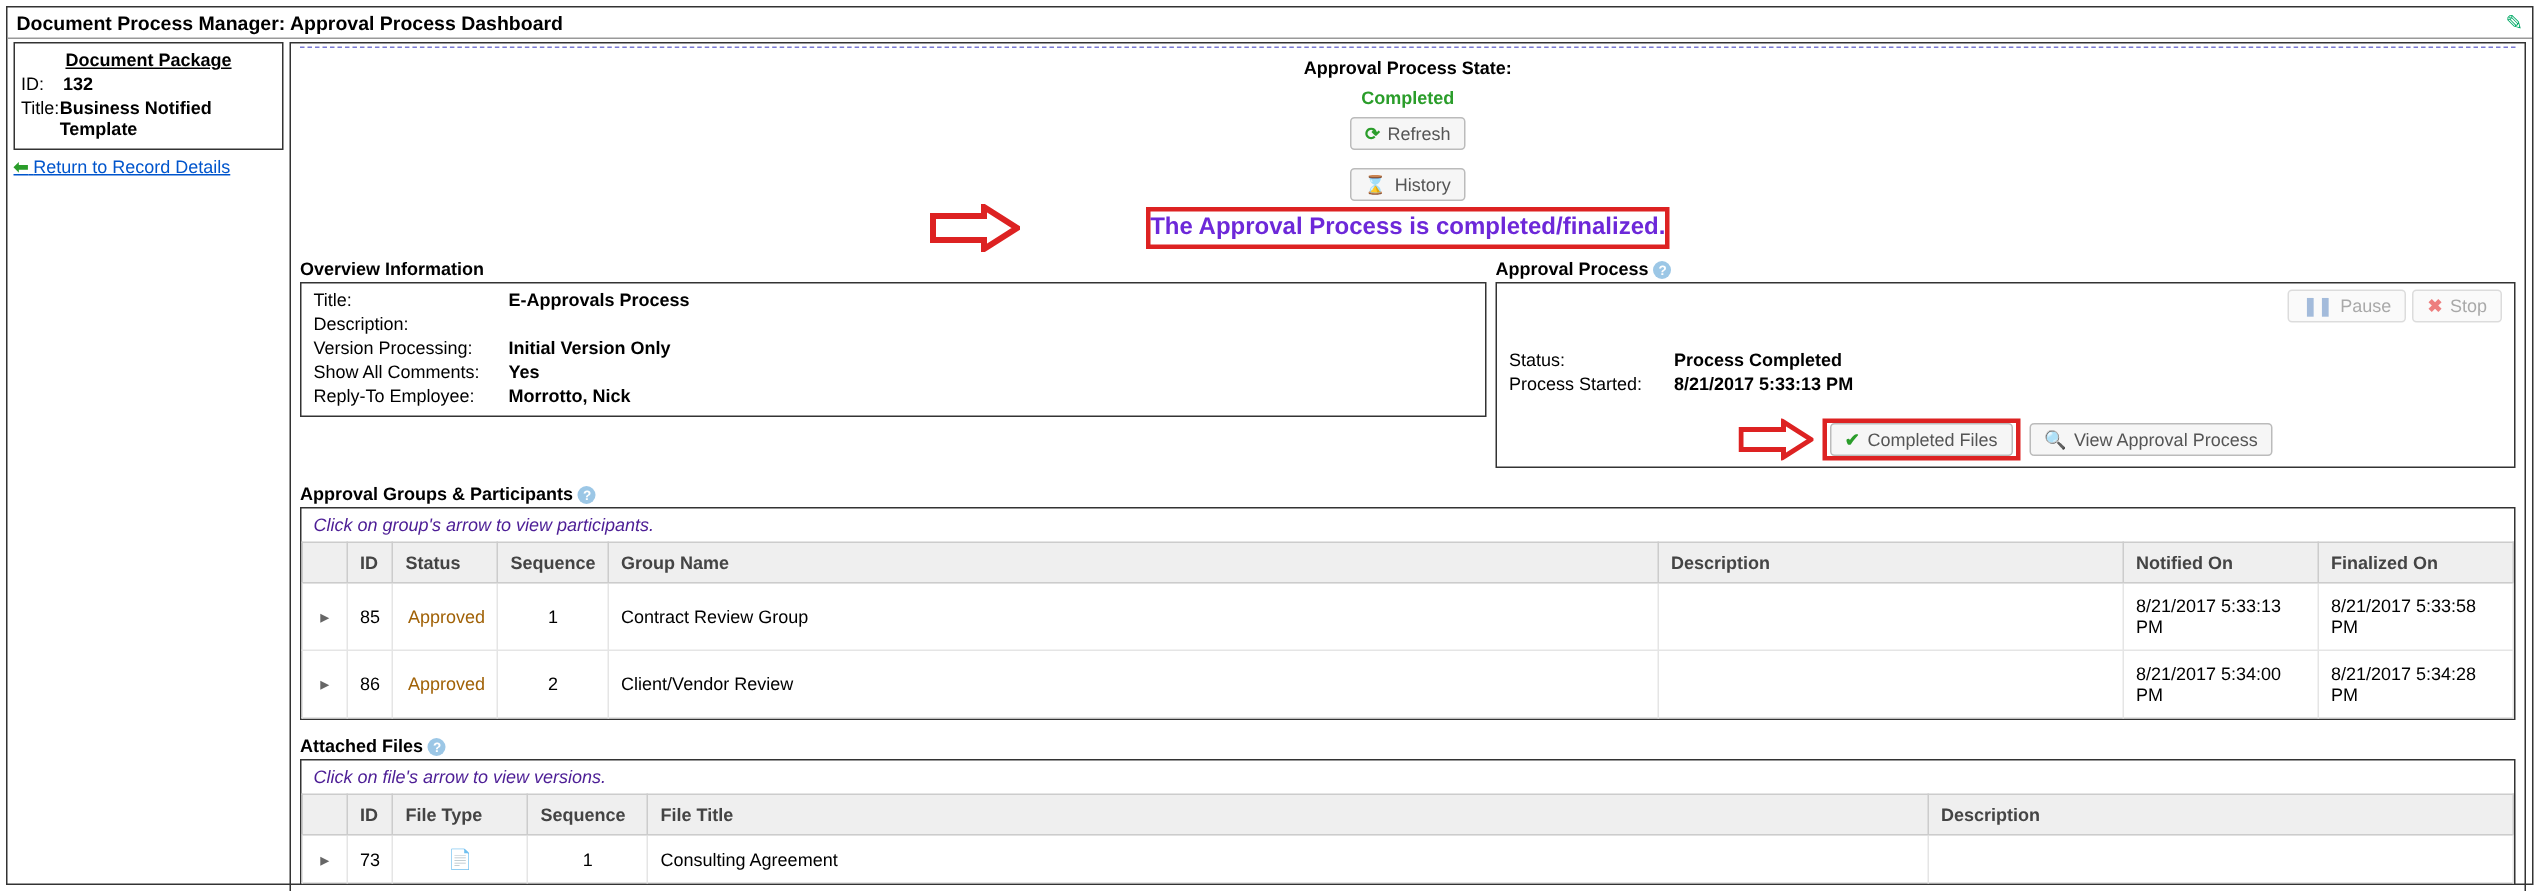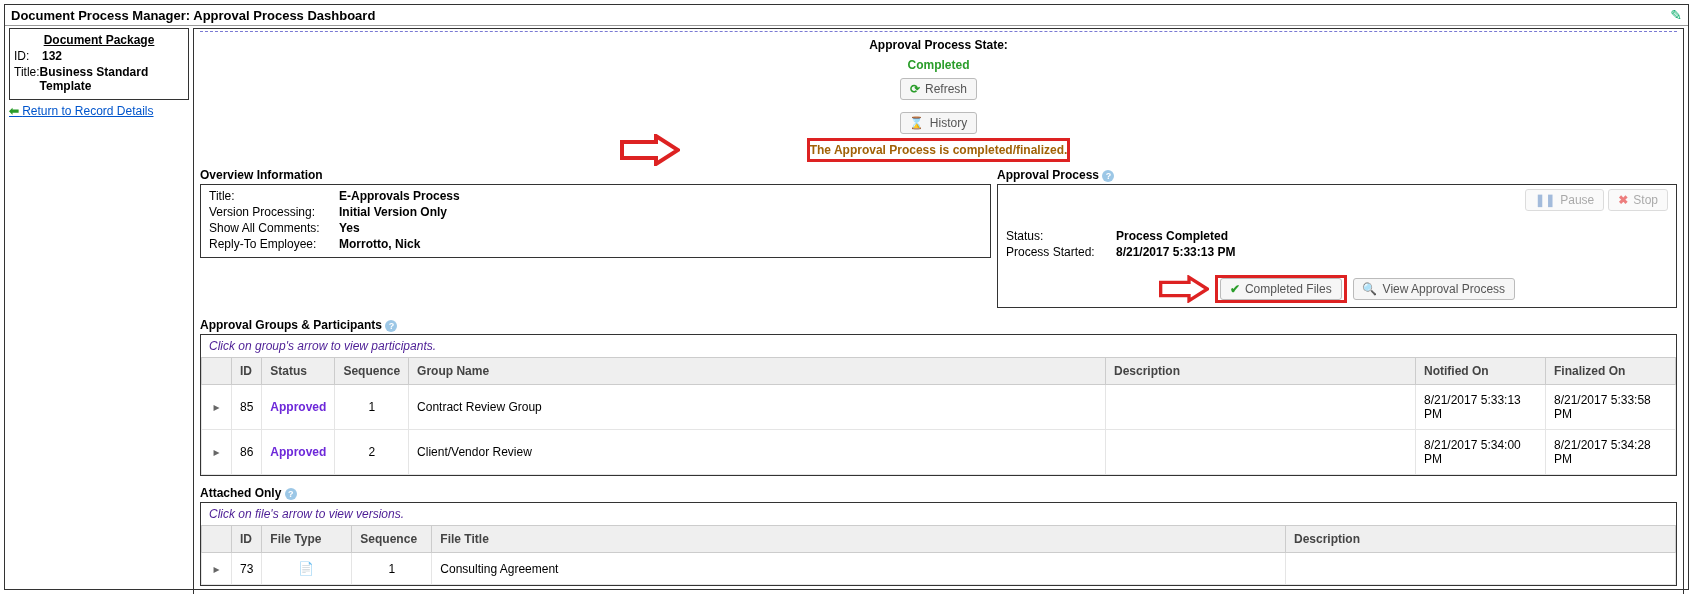--- a/index.html
+++ b/index.html
@@ -19,21 +19,21 @@
   .return-link .arr { color: #2a9d2a; font-weight: bold; }
   .right-col { flex: 1; border: 1px solid #333; padding: 0 6px 6px 6px; display:flex; flex-direction:column; }
   .dash-head { display:flex; justify-content:center; align-items:center; gap:10px; padding:4px; position:relative;}
   .hr-dashed { border:none; border-top:1px dashed #7a7ad4; margin:2px 0 6px 0; }
   .state-row { display:flex; align-items:center; gap:6px; position:relative; margin-bottom:4px;flex-direction:column;}
   .state-row .state-label { font-weight:bold; }
   .state-row .state-val { font-weight:bold; color:#2a9d2a; }
   .btn { border:1px solid #bbb; border-radius:3px; background:#f6f6f6; padding:3px 9px; display:inline-flex; align-items:center; gap:5px; cursor:pointer; font-size:11px; color:#555;}
   .btn.disabled { opacity:0.5; cursor:default; }
   .status-banner-wrap { display:flex; justify-content:center; align-items:center; margin-bottom:6px; position:relative;}
-  .status-banner { border:3px solid #d22; padding:2px 0; font-weight:bold; color:#a16207; font-size:12px;}
+  .status-banner { border:3px solid #d22; padding:2px 0; font-weight:bold; color:#6d28d9; font-size:16px;}
   .red-arrow { width:60px; height:32px; position:relative; }
   .red-arrow svg { width:100%; height:100%; }
   .two-col { display:flex; gap:6px; margin-bottom:10px;}
   .overview-box { border:1px solid #333; padding:4px 8px; flex:1;}
   .approval-box { border:1px solid #333; padding:4px 8px; width:680px; position:relative;}
   .sect-title { font-weight:bold; margin-bottom:2px;}
   .ov-row { display:flex; margin-bottom:2px; }
   .ov-row .lbl { width:130px; }
   .ov-row .val { font-weight:bold; }
   .ap-header { display:flex; justify-content:space-between; align-items:flex-start;}
@@ -44,21 +44,21 @@
   .red-box-small { border:3px solid #d22; padding:0 2px; }
   .help-icon { display:inline-block; width:12px;height:12px;border-radius:50%;background:#9cc7e6;color:#fff;font-size:9px;text-align:center;line-height:12px;font-weight:bold;}
   .sect-head { font-weight:bold; margin-bottom:2px;}
   .table-wrap { border:1px solid #333; margin-bottom:10px;}
   .hint { font-style:italic; padding:4px 8px; color:#4c1d95;}
   table { width:100%; border-collapse:collapse;}
   th { background:#efefef; border:1px solid #ccc; padding:6px 8px; text-align:left; font-weight:bold; color:#444;}
   td { border:1px solid #e5e5e5; padding:8px; }
   td.exp { text-align:center; width:30px; color:#666; cursor:pointer;}
   td.num { text-align:center;}
-  .approved { color:#6d28d9; font-weight:bold; }
+  .approved { color:#a16207; font-weight:normal;text-align:right; }
   .doc-icon { color:#2a5db0; font-size:13px; }
   .green-icon { color:#2a9d2a; font-weight:bold;}
   .red-icon { color:#d00; font-weight:bold;}
   .blue-icon { color:#4a7ab8; font-weight:bold;}
   .grey-icon { color:#777;}
   .hour-icon { color:#c7a56b;}
 </style>
 </head>
 <body>
 
@@ -71,21 +71,21 @@
   <div class="main-body">
     <div class="left-col">
       <div class="pkg-box">
         <div class="hdr">Document Package</div>
         <div class="pkg-row">
             <span class="lbl">ID:</span>
             <span class="val">132</span>
           </div>
         <div class="pkg-row">
             <span class="lbl">Title:</span>
-            <span class="val">Business Standard Template</span>
+            <span class="val">Business Notified Template</span>
           </div>
       </div>
       <a class="return-link"><span class="arr">⬅</span> <span>Return to Record Details</span></a>
     </div>
 
     <div class="right-col">
       <hr class="hr-dashed">
 
       <div class="state-row">
         <span class="state-label">Approval Process State:</span>
@@ -110,20 +110,24 @@
         <span class="status-banner">The Approval Process is completed/finalized.</span>
       </div>
 
       <div class="two-col">
         <div style="flex:1">
           <div class="sect-title">Overview Information</div>
           <div class="overview-box">
             <div class="ov-row">
                 <span class="lbl">Title:</span>
                 <span class="val">E-Approvals Process</span>
+              </div>
+            <div class="ov-row">
+                <span class="lbl">Description:</span>
+                <span class="val"></span>
               </div>
             <div class="ov-row">
                 <span class="lbl">Version Processing:</span>
                 <span class="val">Initial Version Only</span>
               </div>
             <div class="ov-row">
                 <span class="lbl">Show All Comments:</span>
                 <span class="val">Yes</span>
               </div>
             <div class="ov-row">
@@ -213,21 +217,21 @@
               <td class="num">2</td>
               <td>Client/Vendor Review</td>
               <td></td>
               <td>8/21/2017 5:34:00 PM</td>
               <td>8/21/2017 5:34:28 PM</td>
             </tr>
           </tbody>
         </table>
       </div>
 
-      <div class="sect-head"><span>Attached Only</span> <span class="help-icon">?</span></div>
+      <div class="sect-head"><span>Attached Files</span> <span class="help-icon">?</span></div>
       <div class="table-wrap">
         <div class="hint">Click on file's arrow to view versions.</div>
         <table>
           <thead>
               <tr>
             <th style="width:28px;"></th>
             <th style="width:30px;">ID</th>
             <th style="width:90px;">File Type</th>
             <th style="width:80px;">Sequence</th>
             <th>File Title</th>

